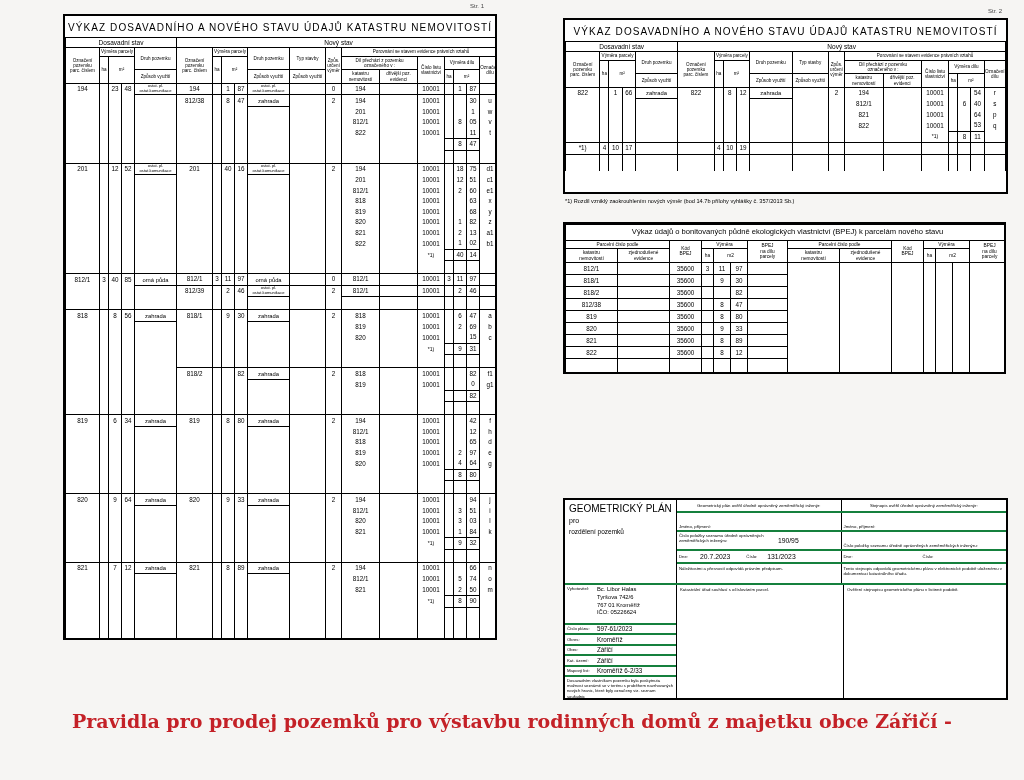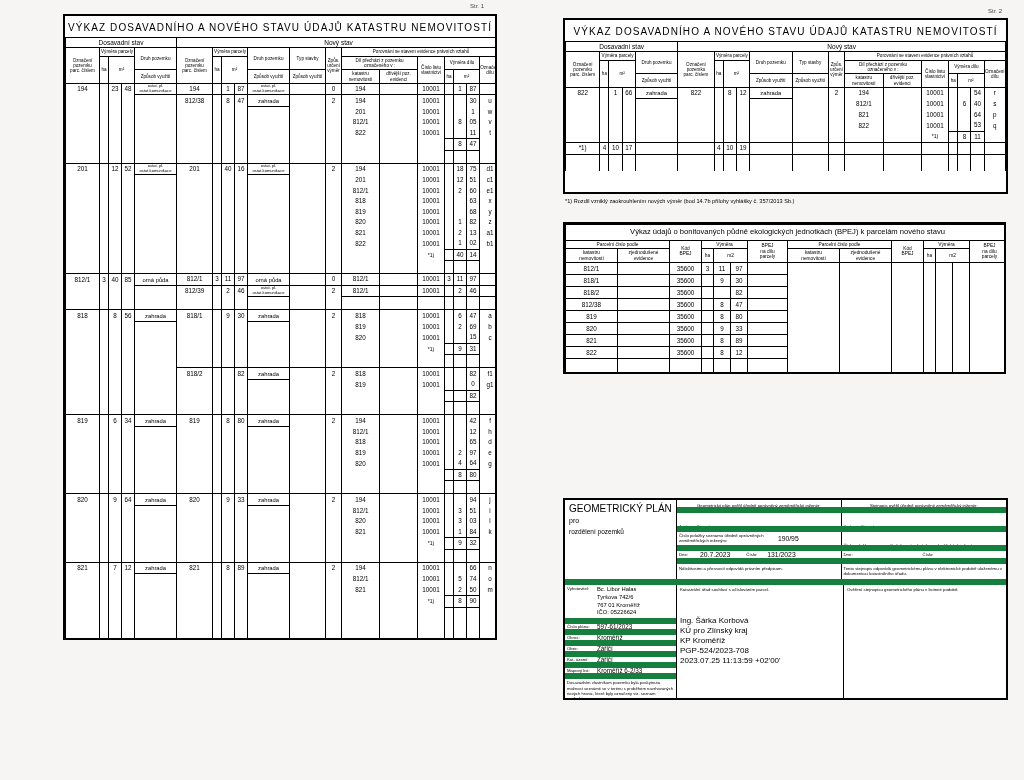--- a/index.html
+++ b/index.html
@@ -31,21 +31,21 @@
   .bpej th.ttl{font-size:7.6px;padding:3px 0;}
   .bpej td{border-left:1px solid #000;border-right:1px solid #000;font-size:6.3px;height:11px;padding:0;text-align:center;line-height:1;overflow:hidden;}
   .bpej td.g{border:1px solid #000;}
   .bpej tr.tall td{height:24px;}
   
   .gp .sl{font-size:4.3px;line-height:1.25;}
   .gp .ml{white-space:pre-line;}
   .gpRow{display:flex;box-sizing:border-box;}
   .gpCell{box-sizing:border-box;overflow:hidden;}
   .brd-r{border-right:1px solid #000;}
-  .brd-b{border-bottom:6px solid #15803d;}
+  .brd-b{border-bottom:2px solid #15803d;}
   .caption{position:absolute;left:0;width:1024px;text-align:center;font-family:"DejaVu Serif",serif;
            font-weight:bold;font-size:19px;line-height:1.6;}
 </style>
 </head>
 <body>
 
 <div class="pgLbl" style="left:470px;top:3px;">Str. 1</div>
 <div class="pgLbl" style="left:988px;top:8px;">Str. 2</div>
 
 <div class="doc" style="left:63px;top:14px;width:434px;height:626px;">
@@ -1353,21 +1353,21 @@
       <col style="width:52px">
         <col style="width:52px">
         <col style="width:32px">
         <col style="width:12px">
         <col style="width:17px">
         <col style="width:17px">
         <col style="width:40px">
     </colgroup>
     <thead>
       <tr>
-          <th class="ttl" colspan="14">Výkaz údajů o bonitovaných půdně ekologických jednotkách (BPEJ) k parcelám nového stavu</th>
+          <th class="ttl" colspan="14">Výkaz údajů o bonitovaných půdně ekologických vlastnictví (BPEJ) k parcelám nového stavu</th>
         </tr>
       <tr>
         <th colspan="2">Parcelní číslo podle</th>
         <th rowspan="2">Kód
 BPEJ</th>
         <th colspan="3">Výměra</th>
         <th rowspan="2">BPEJ
 na dílu
 parcely</th>
         <th colspan="2">Parcelní číslo podle</th>
@@ -1616,26 +1616,22 @@
         <span style="font-size:6.3px;">Zářičí</span>
       </div>
       <div class="gpRow brd-b" style="height:11px;align-items:center;padding:0 2px;">
         <span class="sl" style="width:30px;">Mapový list:</span>
         <span style="font-size:6.3px;">Kroměříž 6-2/33</span>
       </div>
       <div class="sl" style="flex:1;padding:1px 2px;font-size:4.2px;">Dosavadním vlastníkům pozemků byla poskytnuta možnost seznámit se v terénu s průběhem navrhovaných nových hranic, které byly označeny viz. seznam souřadnic</div>
     </div>
     <div class="gpCell brd-r" style="width:167px;padding:2px 3px;">
       <div class="sl">Katastrální úřad souhlasí s očíslováním parcel.</div>
-      <div class="ml" style="margin-top:24px;font-size:8px;line-height:1.25;">Ing. Šárka Korbová
-KÚ pro Zlínský kraj
-KP Kroměříž
-PGP-524/2023-708
-2023.07.25 11:13:59 +02'00'</div>
     </div>
     <div class="gpCell" style="flex:1;padding:2px 3px;">
       <div class="sl">Ověření stejnopisu geometrického plánu v listinné podobě.</div>
     </div>
   </div>
 </div>
 
 <div class="caption" style="top:706px;">
+  <div style="color: rgb(196, 33, 39);">Pravidla pro prodej pozemků pro výstavbu rodinných domů z majetku obce Zářičí -</div>
 </div>
 
 </body></html>

